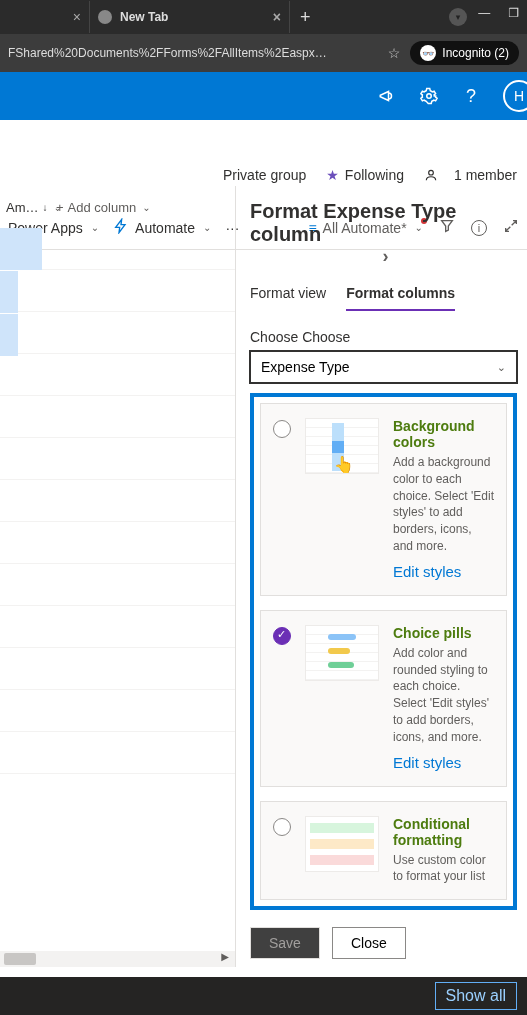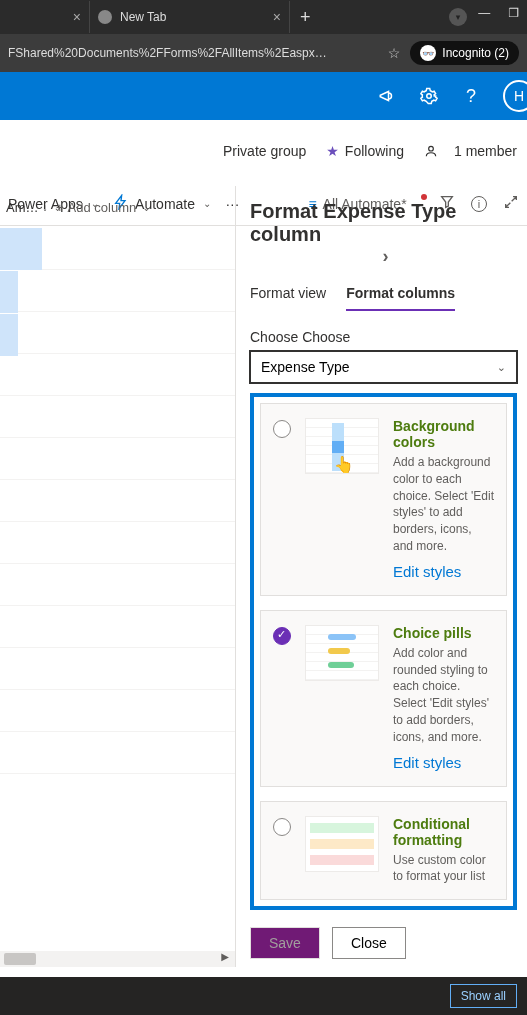--- a/index.html
+++ b/index.html
@@ -18,21 +18,21 @@
   .star { margin: 0 10px; color: #ccc; font-size: 14px; }
   .incognito-badge { background: #111; border-radius: 14px; padding: 4px 10px; display: flex; align-items: center; gap: 6px; font-size: 12px; color: #fff; }
   .incog-icon { width:16px; height:16px; background:#fff; border-radius:50%; display:inline-flex; align-items:center; justify-content:center; font-size:10px; color:#000;}
 
   
   .suitebar { background: #0078d4; height: 48px; display: flex; align-items: center; justify-content: flex-end; padding-right: 8px; gap: 22px; color: #fff; }
   .suite-icon { width: 20px; height: 20px; display:flex; align-items:center; justify-content:center; cursor:pointer; }
   .avatar-circle { width: 32px; height: 32px; border: 2px solid #fff; border-radius: 50%; color:#fff; display:flex; align-items:center; justify-content:center; font-size:14px; margin-right:-16px;}
 
   
-  .group-header { height: 62px; display:flex; align-items:center; justify-content:flex-end; gap:20px; padding-right:10px; font-size:14px; color:#323130; background:#fff; }
+  .group-header { height: 62px; display:flex; align-items:center; justify-content:flex-end; gap:20px; padding-right:10px; font-size:14px; color:#323130; background:#fff;margin-top:24px; }
   .follow { display:flex; align-items:center; gap:6px; }
   .star-filled { color:#6b4fbb; font-size:14px; }
   .member { display:flex; align-items:center; gap:16px; }
 
   
   .cmdbar { height: 44px; border-bottom: 1px solid #e1dfdd; display:flex; align-items:center; padding: 0 8px; gap: 14px; font-size: 14px; color:#323130; }
   .cmd-item { display:flex; align-items:center; gap:6px; cursor:pointer; }
   .chev { font-size:10px; color:#605e5c; margin-left:2px;}
   .cmd-icon { color:#0078d4; font-size:16px; }
   .dot-badge { position:relative; }
@@ -76,34 +76,34 @@
   .thumb.pills .pill { position:absolute; height:6px; border-radius:3px; }
   .thumb.cond .row { position:absolute; height:10px; left:4px; right:4px; }
   .card-body { flex:1; }
   .card-title { font-size:14px; font-weight:600; color:#4d7c0f; margin-bottom:4px; }
   .card-desc { font-size:12px; color:#605e5c; line-height:1.4; }
   .link { color:#0078d4; font-size:15px; margin-top:8px; display:inline-block; cursor:pointer; }
   .cursor-hand { position:absolute; left:28px; top:36px; font-size:16px; pointer-events:none;}
 
   .panel-footer { position:absolute; bottom:8px; left:14px; display:flex; gap:12px; }
   .btn { height:32px; padding:0 18px; font-size:14px; border:1px solid #8a8886; background:#fff; cursor:pointer; display:flex; align-items:center;}
-  .btn.disabled { color:#a19f9d; border-color:#e1dfdd; background:#701a75; cursor:default;}
+  .btn.disabled { color:#a19f9d; border-color:#e1dfdd; background:#404040; cursor:default;}
 
   
   .bottombar { position:absolute; bottom:0; left:0; right:0; height:38px; background:#252423; display:flex; align-items:center; justify-content:flex-end; padding-right:10px; }
-  .show-all { border:1px solid #62aef5; color:#9bd0ff; font-size:12px; padding:4px 10px; cursor:pointer; }
+  .show-all { border:1px solid #62aef5; color:#9bd0ff; font-size:16px; padding:4px 10px; cursor:pointer; }
 </style>
 </head>
 <body>
 
 <div class="chrome-tabs">
   <div class="tab" style="width:90px; justify-content:flex-end;">
     <span class="close">×</span>
   </div>
-  <div class="tab" style="width:200px;">
+  <div class="tab" style="width:200px;font-weight:bold;">
     <span class="tab-icon"></span>
     <span>New Tab</span>
     <span class="close" style="margin-left:auto;">×</span>
   </div>
   <span class="new-tab-plus">+</span>
   <div style="margin-left:auto; margin-right:60px; width:18px; height:18px; border-radius:50%; background:#555; display:flex; align-items:center; justify-content:center;">
     <span style="color:#222; font-size:9px;">▾</span>
   </div>
   <div class="win-controls">
     <span>—</span>

